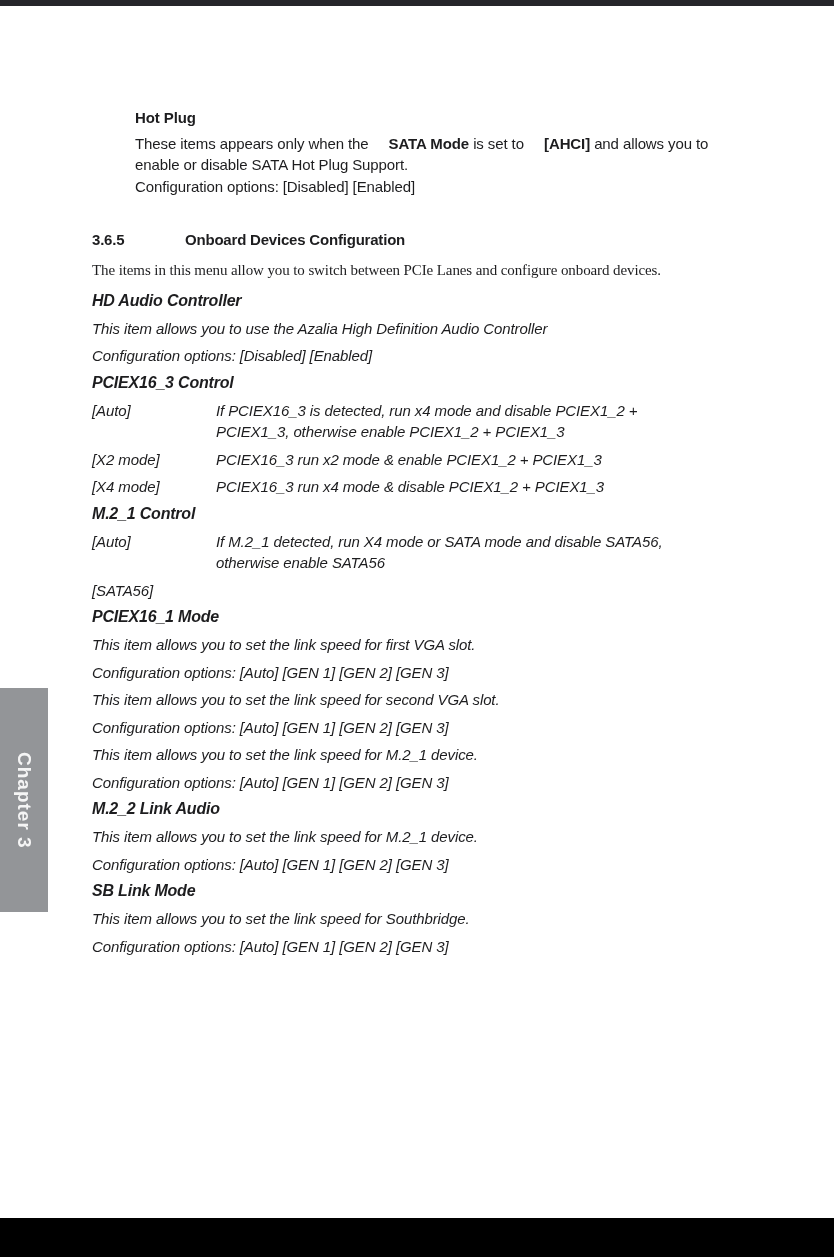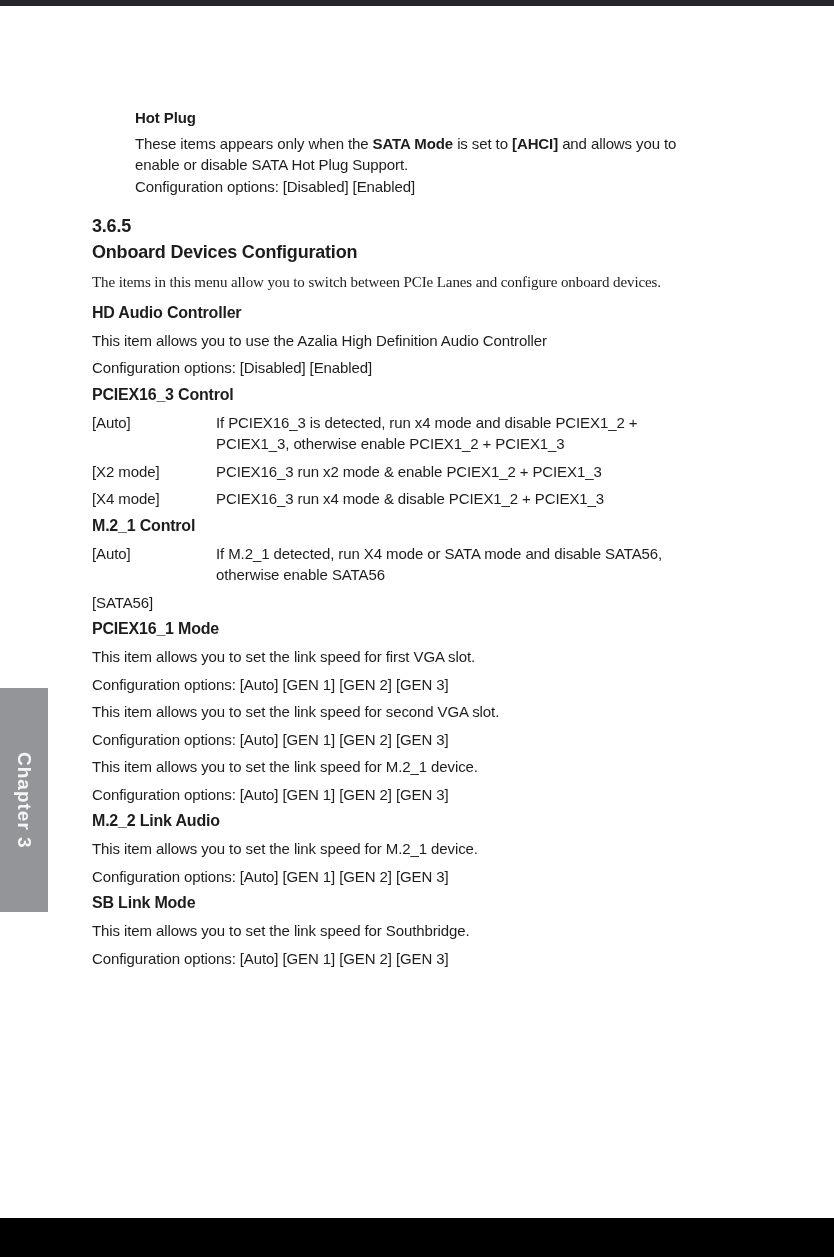--- a/index.html
+++ b/index.html
@@ -42,37 +42,36 @@
     letter-spacing: -0.1px;
   }
   .note-block {
     margin: 107px 0 0 43px;
     width: 578px;
   }
   .note-title { font-weight: bold; margin-bottom: 4px; }
   .note-body { margin: 0; }
   .section-heading {
     display: flex;
-    margin-top: 16px;
-    font-size: 18px; font-weight: bold; line-height: 26px;
+    margin-top: 30px;
+    font-size: 15px; font-weight: bold; line-height: 26px;
     letter-spacing: -0.2px;
-    flex-direction: column;
   }
   .section-number { width: 93px; flex-shrink: 0; }
   .intro { margin: 7px 0 8px 0; width: 622px; font-family: Liberation Serif, serif; }
-  .subsection { margin-top: 5px; }
+  .subsection { margin-top: 5px; font-style: italic; }
   .subsection h3 {
     margin: 0; font-size: 16px; font-weight: bold; line-height: 22px;
     letter-spacing: -0.2px;
   }
   .subsection p { margin: 6px 0 0 0; }
   .opt-row { display: flex; margin-top: 6px; }
   .opt-term { width: 124px; flex-shrink: 0; }
   .opt-desc { width: 470px; }
-  b, strong { font-weight: bold; }
+  b, strong { font-weight: bold; margin-left: 16px; }
 </style>
 </head>
 <body>
 
 <div class="top-bar"></div>
 
 <div class="chapter-tab">
   <span class="tab-label">Chapter 3</span>
 </div>
 

